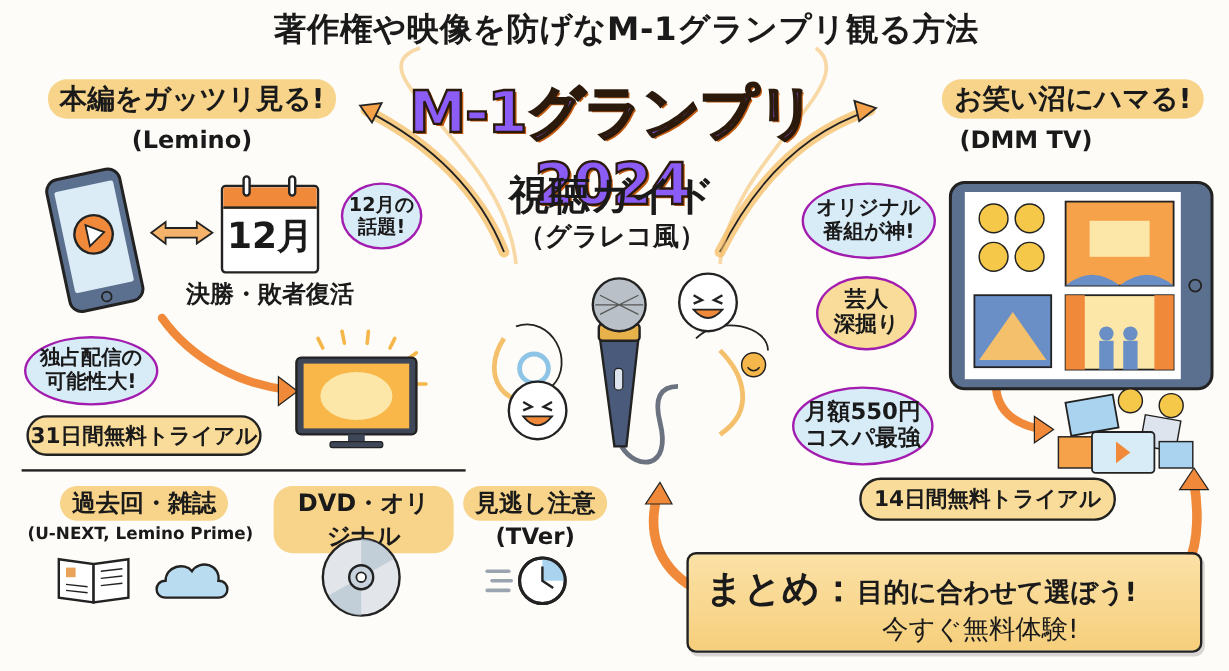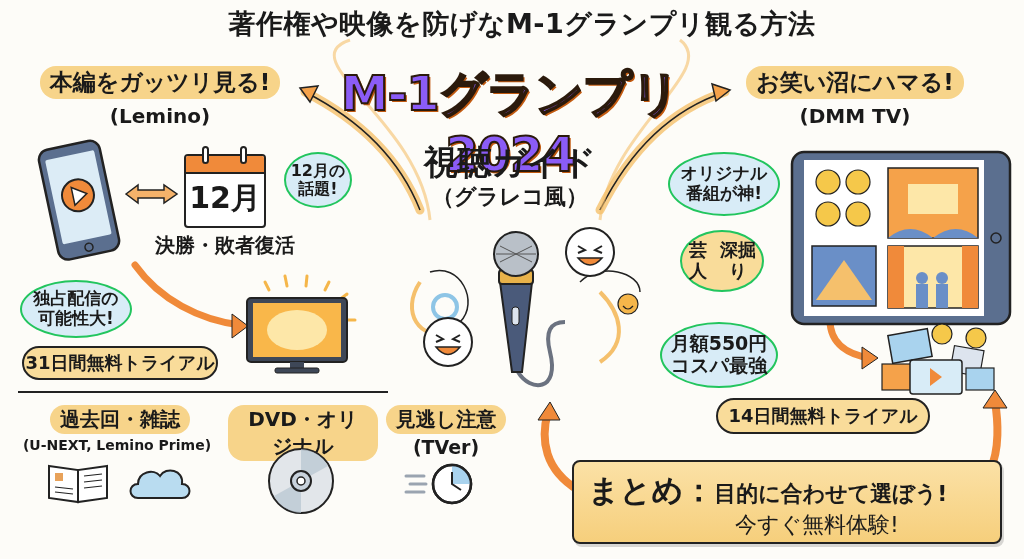--- a/index.html
+++ b/index.html
@@ -13,21 +13,21 @@
 
   .hl { background: #f7d48a; border-radius: 16px; padding: 1px 10px; display: inline-block; font-weight: bold; }
   .section-head { font-size: 23px; text-align: center; }
   .sub { font-size: 20px; font-weight: bold; text-align: center; }
 
   .main-title { left: 340px; top: 62px; width: 340px; text-align: center; font-size: 48px; font-weight: 900; letter-spacing: -1px;
     color: #8b5cf6; -webkit-text-stroke: 2px #2b1a0c; text-shadow: 2px 2px 0 #c25a10; font-family: "DejaVu Sans", sans-serif; }
   .guide-title { left: 340px; top: 140px; width: 340px; text-align: center; font-size: 34px; font-weight: bold; }
   .guide-sub { left: 340px; top: 182px; width: 340px; text-align: center; font-size: 22px; font-weight: bold; }
 
-  .bubble { border: 2px solid #22c55e; border-radius: 50%; text-align: center; font-weight: bold; display: flex; align-items: center; justify-content: center; line-height: 1.15; }
+  .bubble { border: 2px solid #a21caf; border-radius: 50%; text-align: center; font-weight: bold; display: flex; align-items: center; justify-content: center; line-height: 1.15; }
   .bubble.blue { background: #d8ecf7; }
   .bubble.yellow { background: #f9dc9a; }
   .pill { border: 2px solid #222; border-radius: 22px; background: #f9dc9a; font-weight: bold; display: flex; align-items: center; justify-content: center; }
 
   .divider { left: 18px; top: 391px; width: 370px; height: 2px; background: #222; }
 
   .summary { left: 572px; top: 460px; width: 430px; height: 84px; background: linear-gradient(#fbe1a6, #f6cf7c); border: 2.5px solid #222; border-radius: 8px; box-shadow: 2px 3px 0 rgba(0,0,0,0.15); }
   .summary .l1 { position: absolute; left: 14px; top: 8px; white-space: nowrap; }
   .summary .big { font-size: 31px; font-weight: 900; }
   .summary .mid { font-size: 22px; font-weight: bold; }
@@ -190,29 +190,29 @@
   </g>
 
   <path d="M118 150 C 130 170, 160 170, 150 130 C 145 110, 150 100, 165 100" stroke="#6b7280" stroke-width="4" fill="none"></path>
   <path d="M100 60 L112 150 L122 150 L132 60 Z" fill="#4a5a7a" stroke="#222" stroke-width="2"></path>
   <rect x="112" y="85" width="7" height="18" rx="3" fill="#dde4ee" stroke="#222" stroke-width="1"></rect>
   <rect x="99" y="48" width="34" height="14" rx="3" fill="#e8b24a" stroke="#222" stroke-width="2"></rect>
   <circle cx="116" cy="32" r="22" fill="#b9c0c8" stroke="#222" stroke-width="2"></circle>
   <path d="M100 24 L132 40 M100 40 L132 24 M96 32 L136 32" stroke="#555" stroke-width="1"></path>
 </svg>
 
-<div class="abs section-head" style="left:730px;top:66px;width:250px"><span class="hl">お笑い沼にハマる!</span></div>
+<div class="abs section-head" style="left:769px;top:66px;width:250px"><span class="hl">お笑い沼にハマる!</span></div>
 <div class="abs sub" style="left:730px;top:104px;width:250px">(DMM TV)</div>
 
 <div class="abs bubble blue" style="left:668px;top:152px;width:112px;height:64px;font-size:17px;flex-direction:column">
   <div>オリジナル</div>
   <div>番組が神!</div>
 </div>
 
-<div class="abs bubble yellow" style="left:680px;top:230px;width:84px;height:62px;font-size:18px;flex-direction:row">
+<div class="abs bubble yellow" style="left:680px;top:230px;width:84px;height:62px;font-size:18px;flex-direction:column">
   <div>芸人</div>
   <div>深掘り</div>
 </div>
 
 <svg class="abs" style="left:790px;top:150px" width="222" height="176" viewBox="0 0 222 176">
   <rect x="2" y="2" width="218" height="172" rx="12" fill="#5b6f8f" stroke="#222" stroke-width="2.5"></rect>
   <rect x="14" y="10" width="180" height="156" fill="#fff"></rect>
   <circle cx="206" cy="88" r="5" fill="none" stroke="#222" stroke-width="1.5"></circle>
   <g stroke="#222" stroke-width="1.2">
     <circle cx="38" cy="32" r="12" fill="#f5c84a"></circle>

